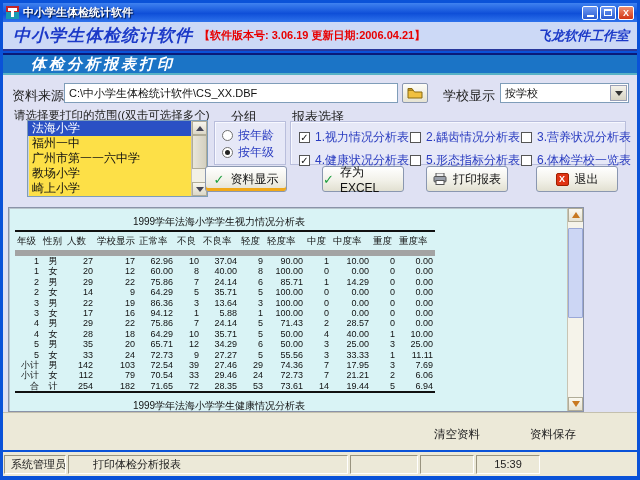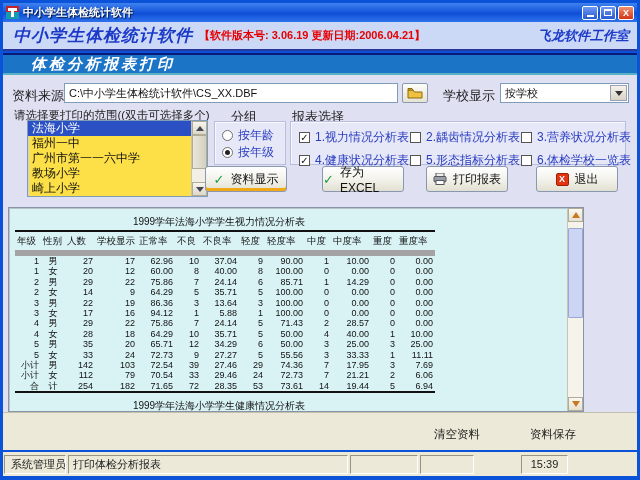--- a/index.html
+++ b/index.html
@@ -496,17 +496,17 @@
   </div>
 </div>
 
 <div class="bottombar">
   <span class="flat-act" style="left:431px;">清空资料</span>
   <span class="flat-act" style="left:527px;">资料保存</span>
 </div>
 
 <div class="statusbar">
   <span class="sb-panel" style="width:62px;">系统管理员</span>
-  <span class="sb-panel" style="width:280px; padding-left:4px;">打印体检分析报表</span>
+  <span class="sb-panel" style="width:280px; padding-left:24px;">打印体检分析报表</span>
   <span class="sb-panel" style="width:68px;"></span>
   <span class="sb-panel" style="width:54px;"></span>
-  <span class="sb-panel" style="width:47px; justify-content:center;margin-left:45px;">15:39</span>
+  <span class="sb-panel" style="width:64px; justify-content:center;">15:39</span>
 </div>
 
 </body></html>

